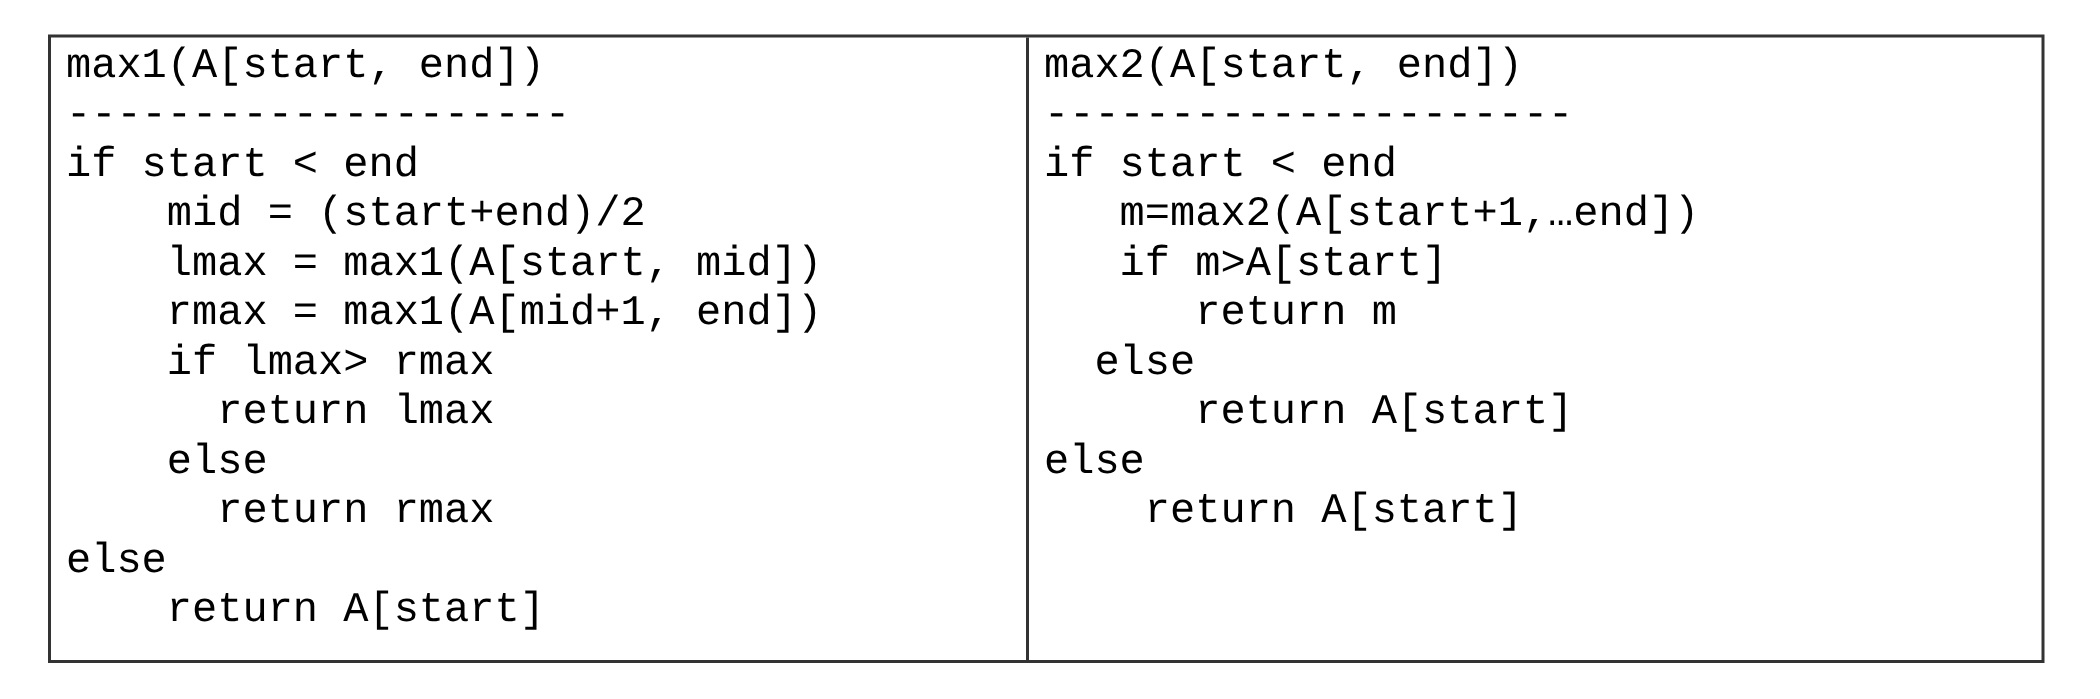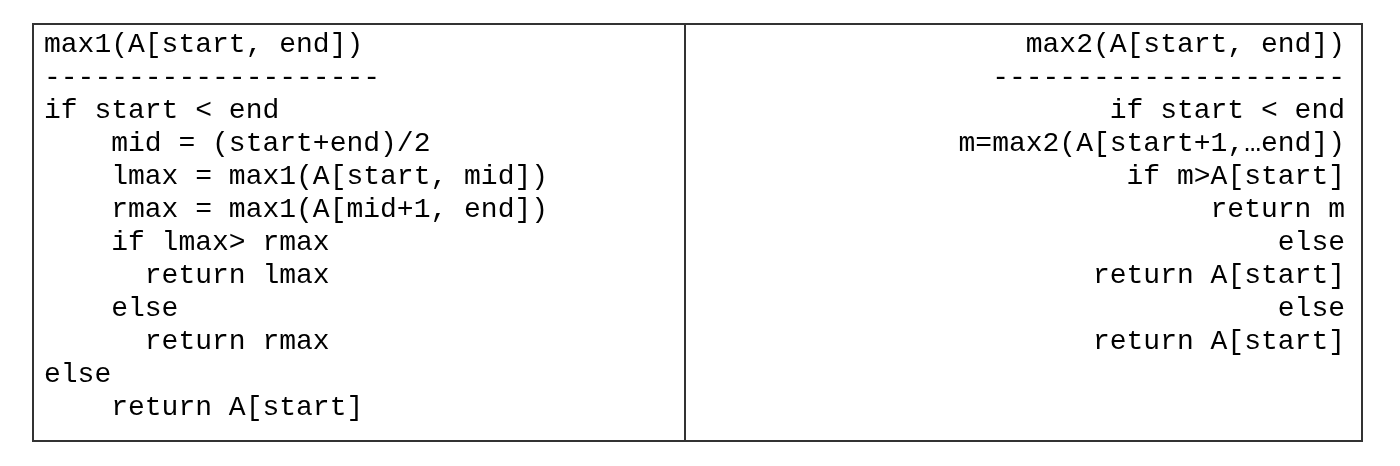--- a/index.html
+++ b/index.html
@@ -28,25 +28,24 @@
     box-sizing: border-box;
     overflow: hidden;
   }
   .code-cell.left {
     width: 650px;
     flex: none;
   }
   .code-cell.right {
     flex: 1;
     border-left: 2px solid var(--border, #333333);
-    text-align: right;
   }
   pre.code {
     margin: 0;
-    padding: 3px 16px 0 10px;
+    padding: 3px 0 0 10px;
     font-family: "Liberation Mono", "DejaVu Sans Mono", monospace;
     font-size: 28px;
     line-height: 33px;
     color: var(--text, #000000);
     white-space: pre;
   }
 </style>
 </head>
 <body>
 

